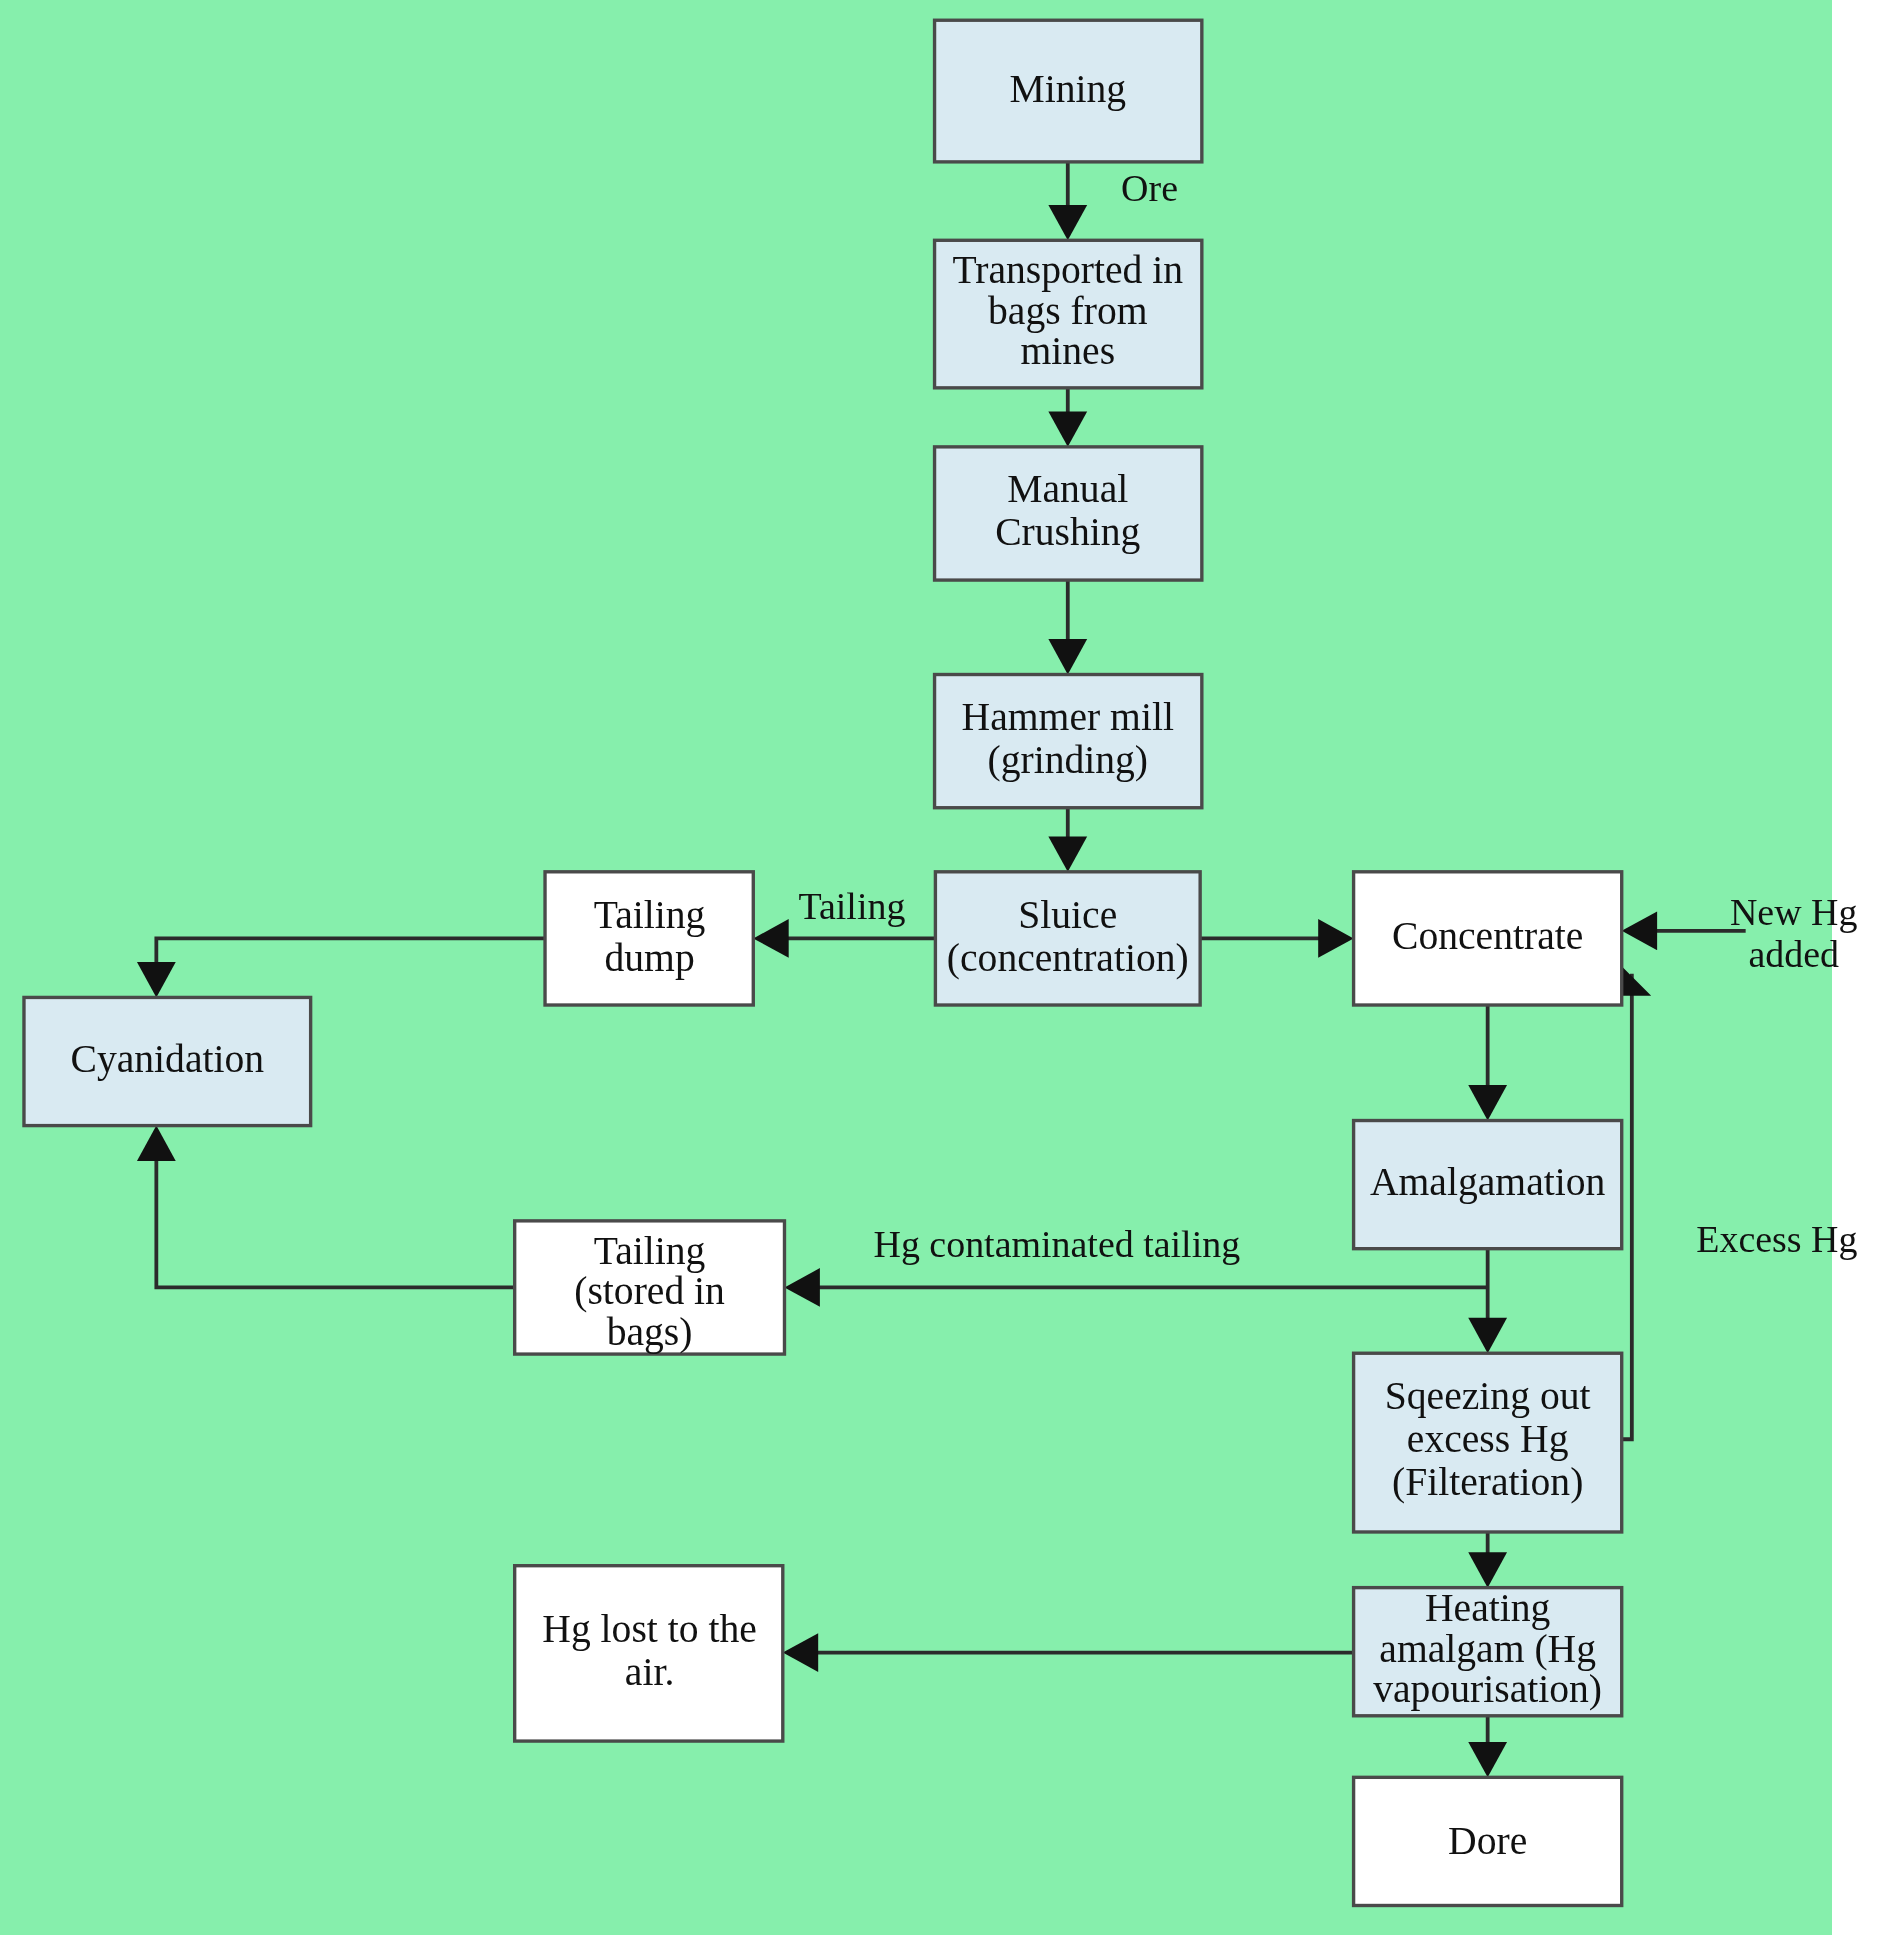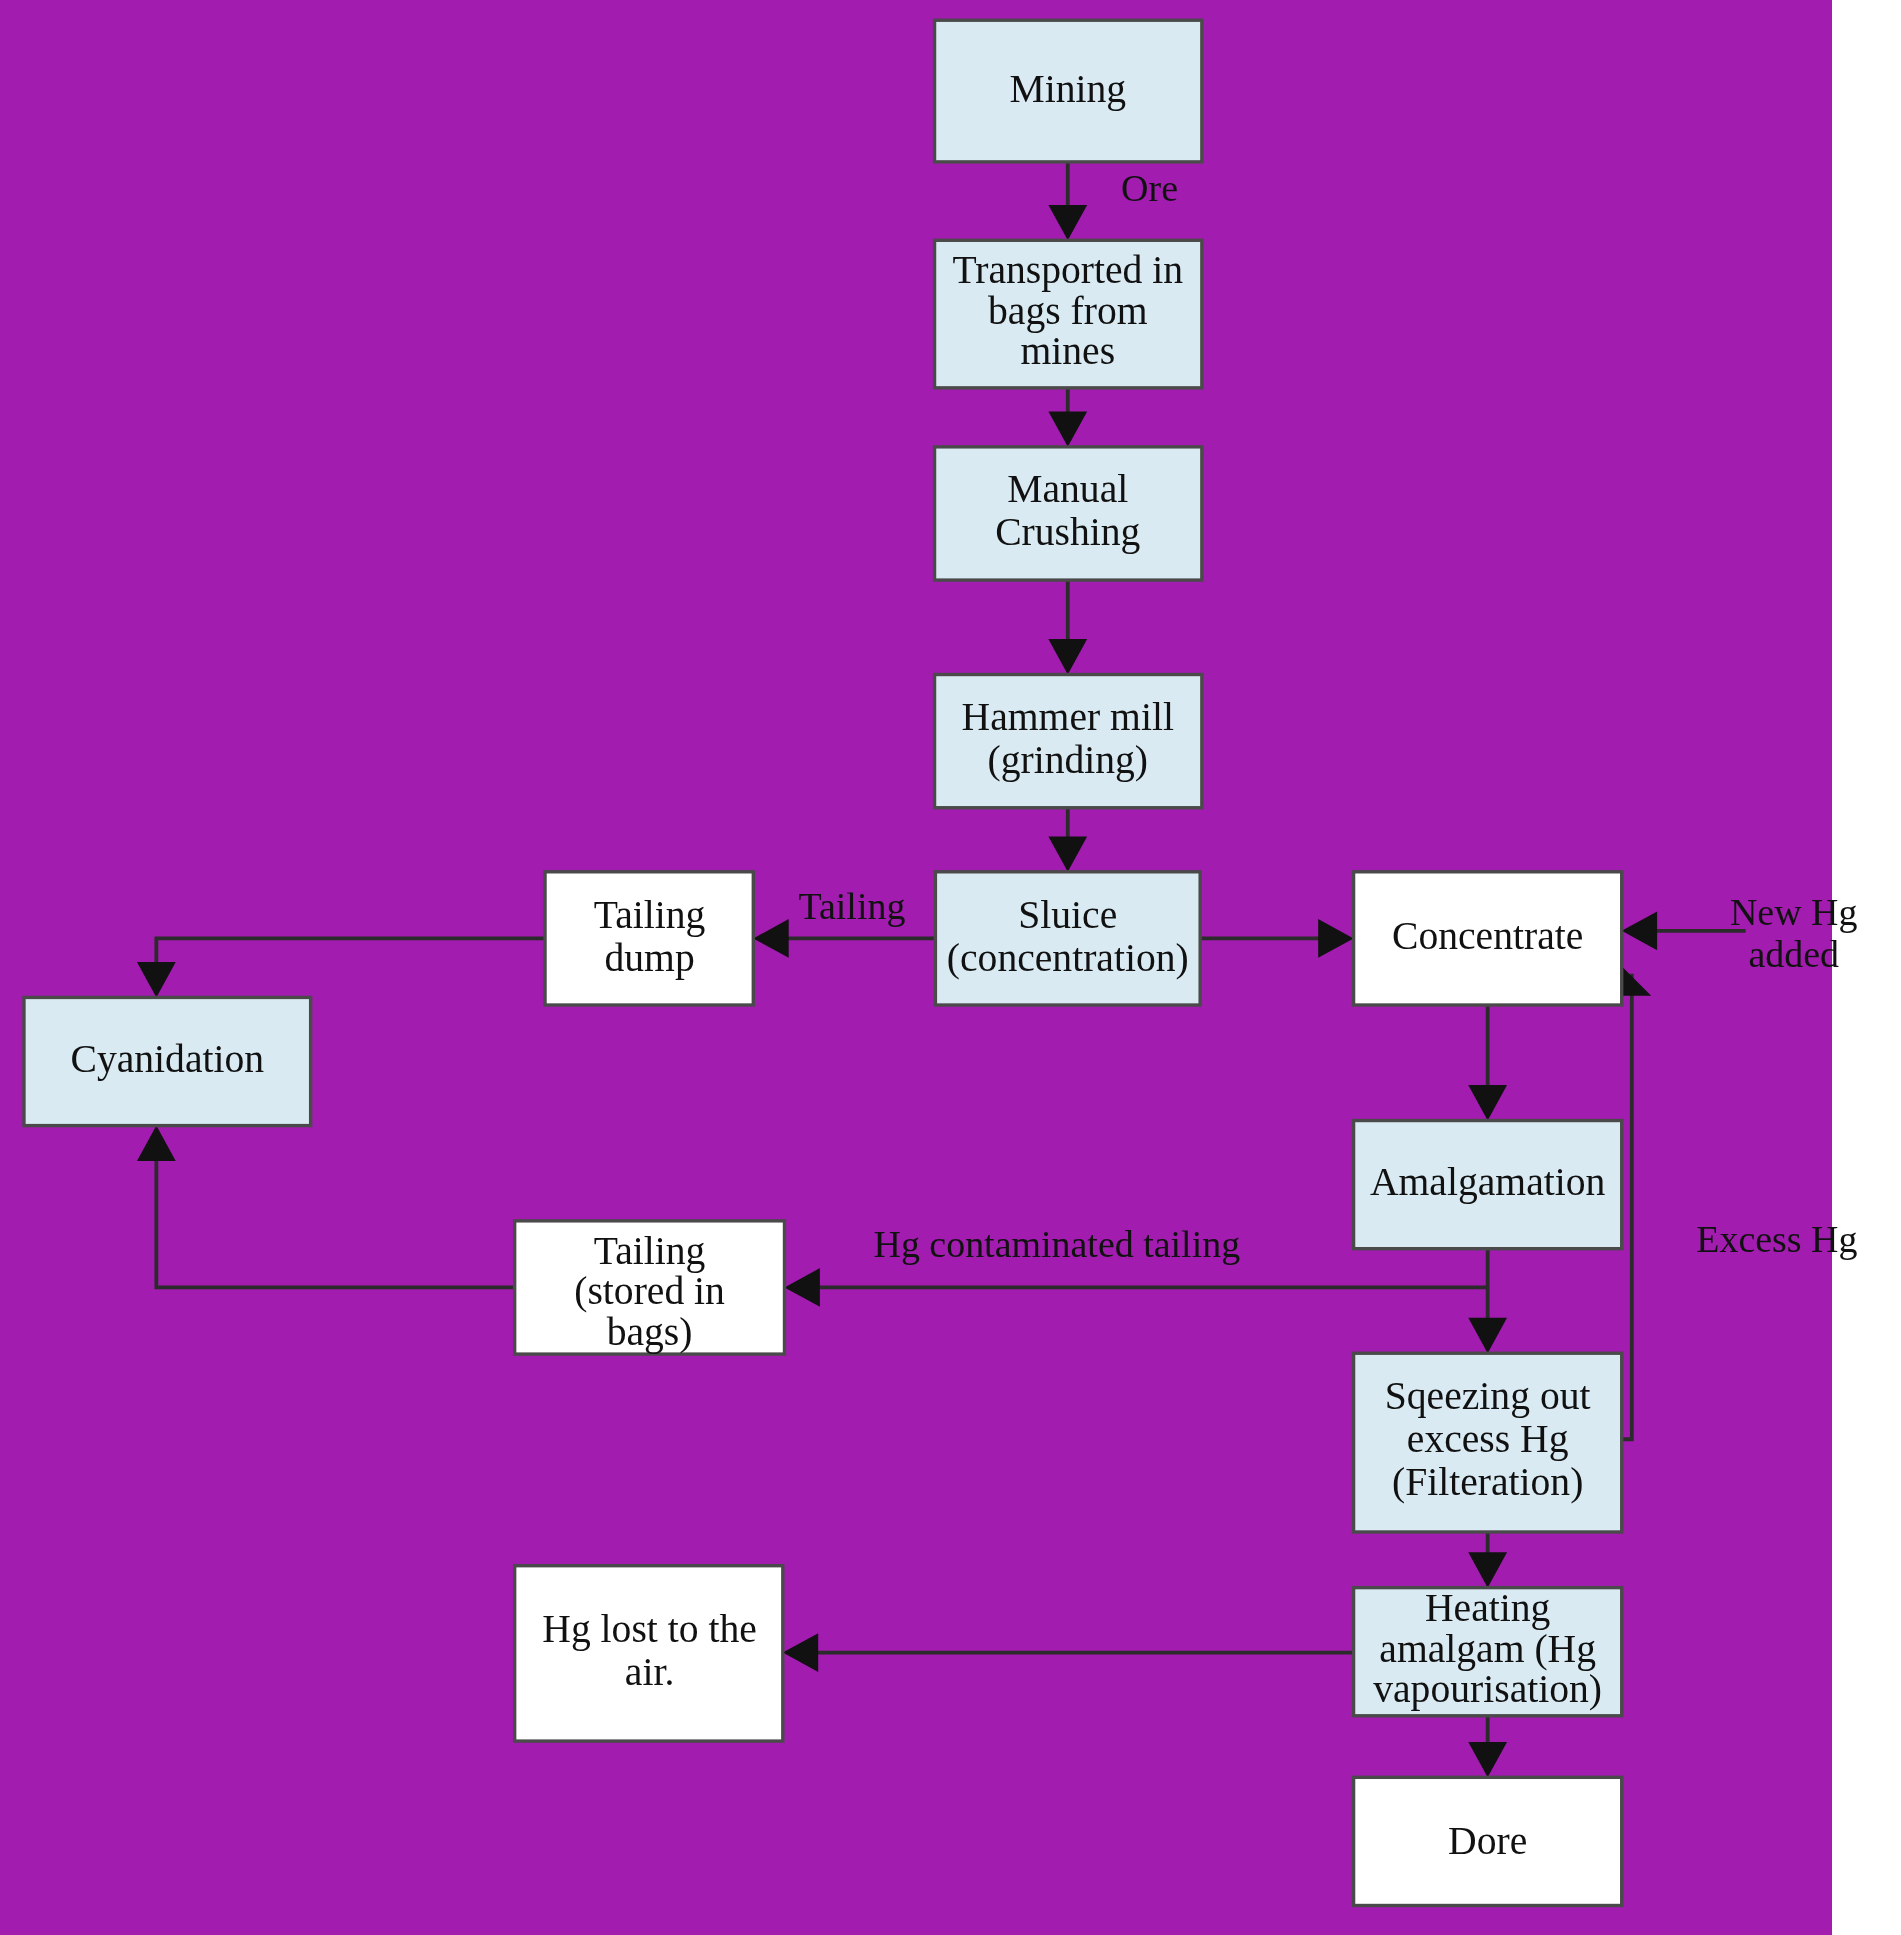--- a/index.html
+++ b/index.html
@@ -10,21 +10,21 @@
   body {
     width: 1902px;
     height: 1935px;
     font-family: "Liberation Serif", "DejaVu Serif", serif;
     overflow: hidden;
   }
   #flowchart-root {
     position: relative;
     width: 1832px;
     height: 1935px;
-    background: #a21caf;
+    background: #86efac;
   }
   svg.chart-canvas {
     position: absolute;
     left: 0;
     top: 0;
     width: 1902px;
     height: 1935px;
     display: block;
   }
   .node-rect {

